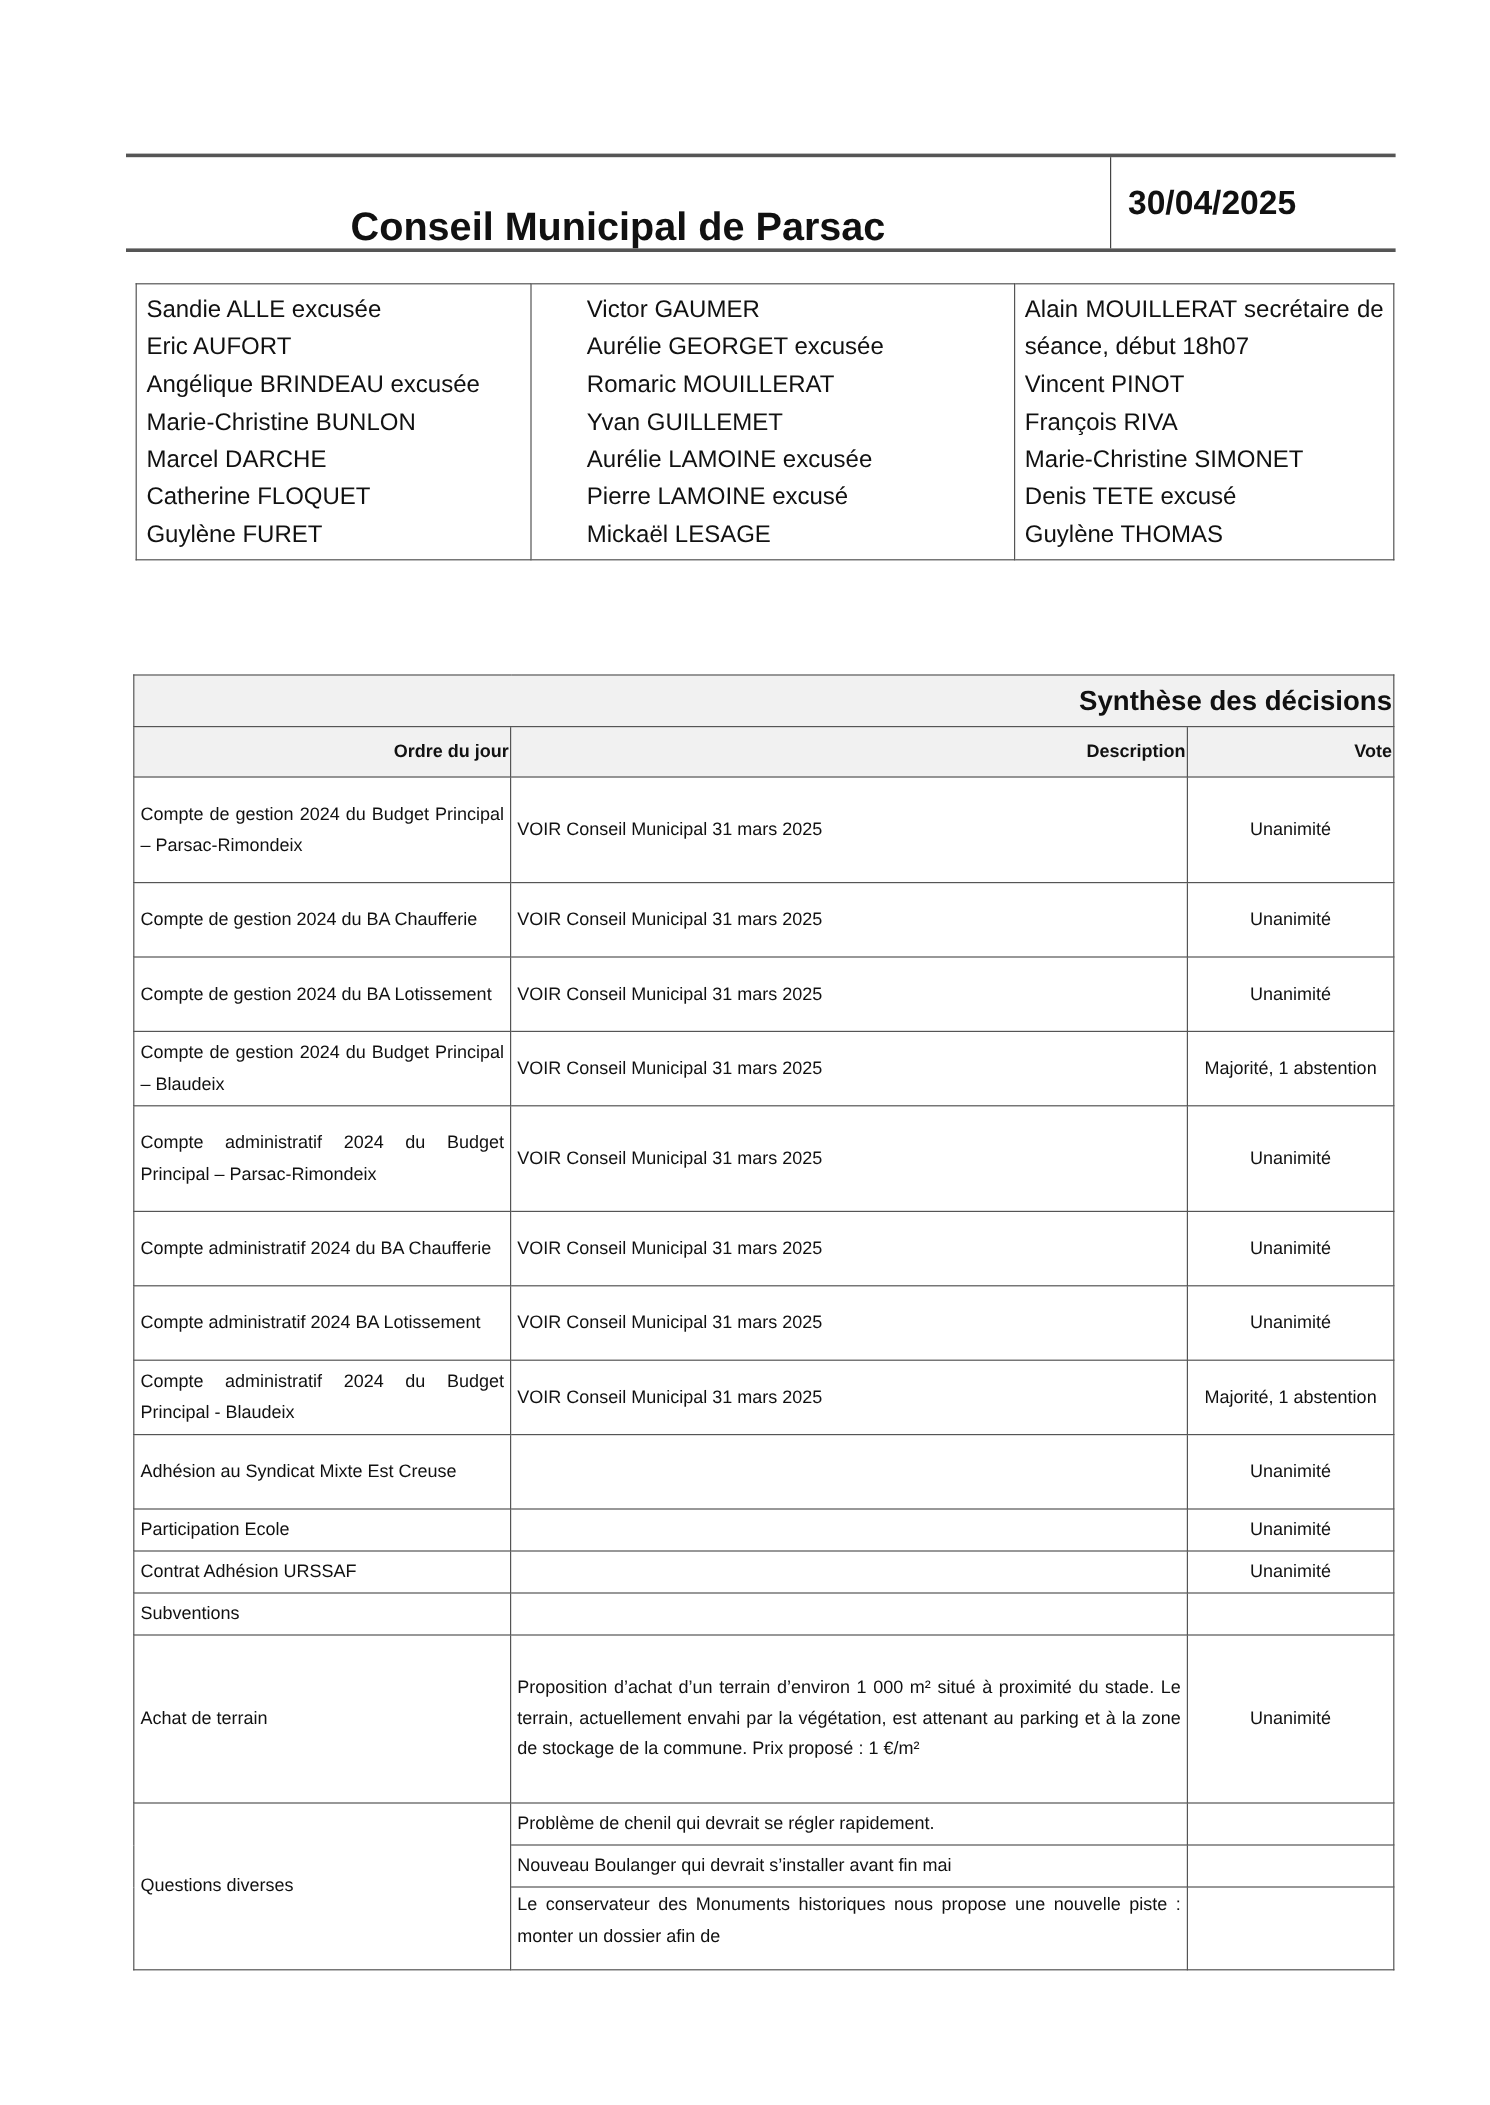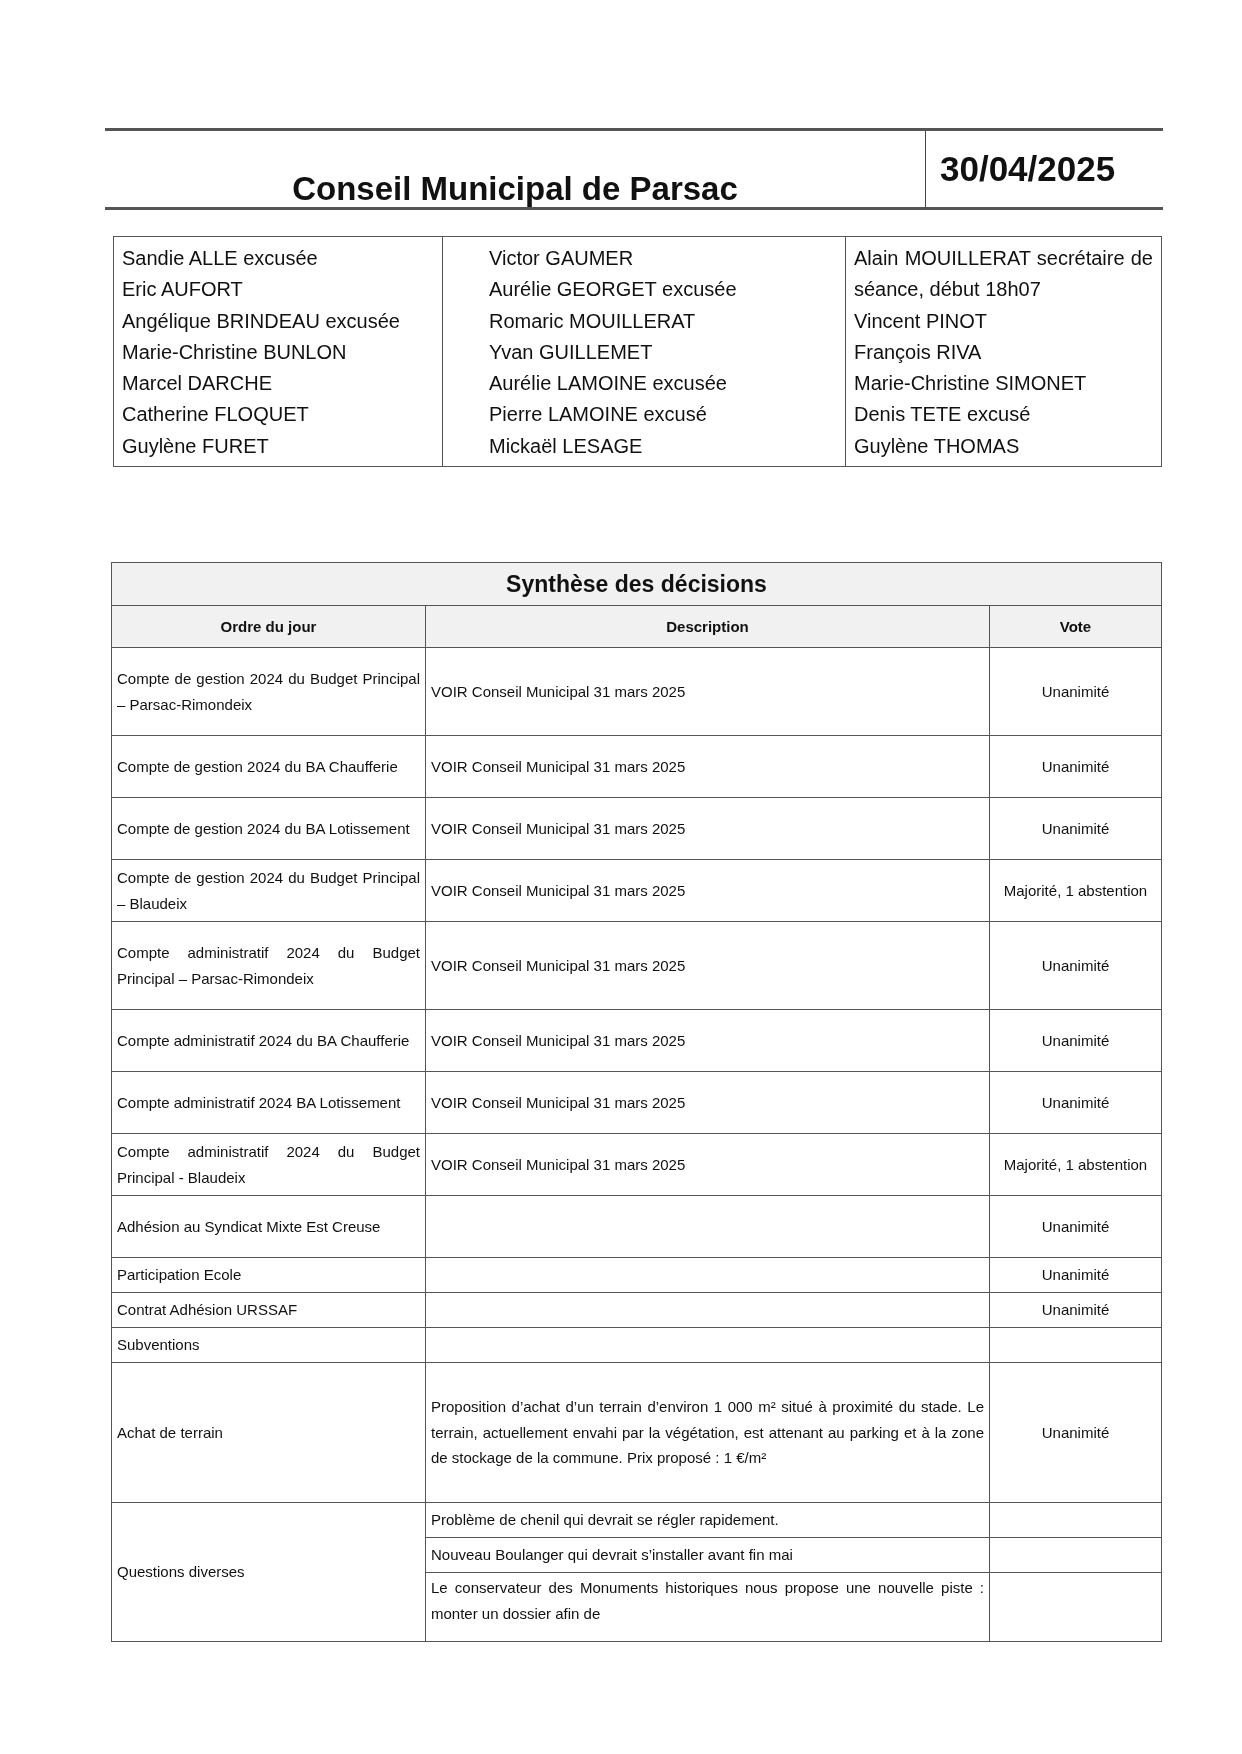--- a/index.html
+++ b/index.html
@@ -12,37 +12,37 @@
     position: absolute; left: 105px; top: 128px; width: 1058px; height: 76px;
     border-top: 3px solid #555; border-bottom: 3px solid #555;
     display: flex;
   }
   .header .title {
     width: 820px; display: flex; align-items: center; justify-content: center;
     font-weight: bold; font-size: 33px; letter-spacing: 0px; margin-top: 40px;
   }
   .header .date {
     border-left: 1.5px solid #444; flex: 1; display: flex; align-items: center;
-    padding-left: 14px; font-weight: bold; font-size: 35px;
+    padding-left: 14px; font-weight: bold; font-size: 28px;
   }
   table { border-collapse: collapse; position: absolute; }
   .presents { left: 113px; top: 236px; width: 1049px; }
   .presents td, .presents th { border: 1.5px solid #555; }
   .presents th {
     background: #f1f1f1; font-size: 23px; height: 40px; font-weight: bold;
     text-align: center; padding-left: 40px;
   }
   .presents td { vertical-align: top; padding: 6px 8px 4px 8px; font-size: 20px; line-height: 31.3px; }
   .presents td.c1 { width: 312px; }
   .presents td.c2 { width: 348px; padding-left: 46px; }
   .presents td.c3 { text-align: justify; }
   .presents .line { display: block; }
   .decisions { left: 111px; top: 562px; width: 1051px; }
   .decisions td, .decisions th { border: 1.5px solid #555; font-size: 15px; }
-  .decisions th { background: #f1f1f1; font-weight: bold; height: 39px; }
+  .decisions th { background: #f1f1f1; font-weight: bold; height: 39px; text-align: right; }
   .decisions th.caption { font-size: 23px; height: 40px; }
   .decisions td { padding: 2px 5px; line-height: 25.5px; vertical-align: middle; }
   .decisions td.c-ordre { width: 303px; text-align: justify; text-align-last: left; }
   .decisions td.c-desc { width: 553px; text-align: justify; }
   .decisions td.c-vote { text-align: center; }
   .r3 { height: 88px; margin-top: 32px; }
   .r2 { height: 62px; }
   .r1 { height: 35px; }
   .r5 { height: 140px; }
   .rq3 { height: 64px; vertical-align: top !important; }

